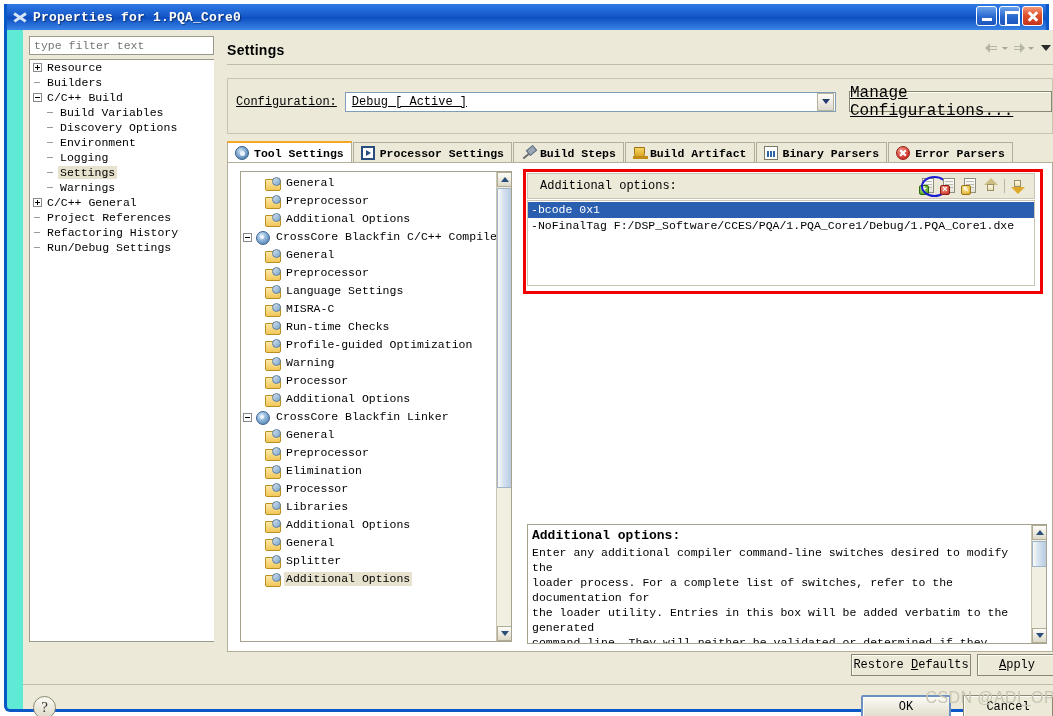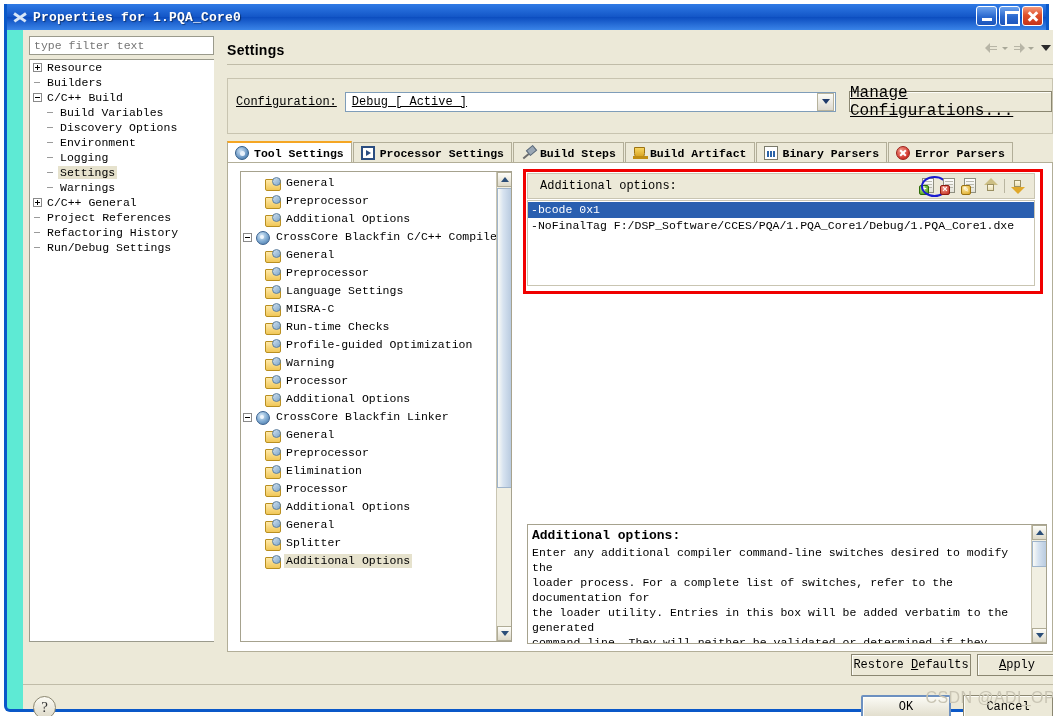--- a/index.html
+++ b/index.html
@@ -707,20 +707,24 @@
                 <span class="folder"></span>
                 <span class="lbl2">Preprocessor</span>
               </div>
               <div class="ttrow tt-ind1">
                 <span class="folder"></span>
                 <span class="lbl2">Elimination</span>
               </div>
               <div class="ttrow tt-ind1">
                 <span class="folder"></span>
                 <span class="lbl2">Processor</span>
+              </div>
+              <div class="ttrow tt-ind1">
+                <span class="folder"></span>
+                <span class="lbl2">Libraries</span>
               </div>
               <div class="ttrow tt-ind1">
                 <span class="folder"></span>
                 <span class="lbl2">Additional Options</span>
               </div>
               <div class="ttrow tt-ind1">
                 <span class="folder"></span>
                 <span class="lbl2">General</span>
               </div>
               <div class="ttrow tt-ind1">

